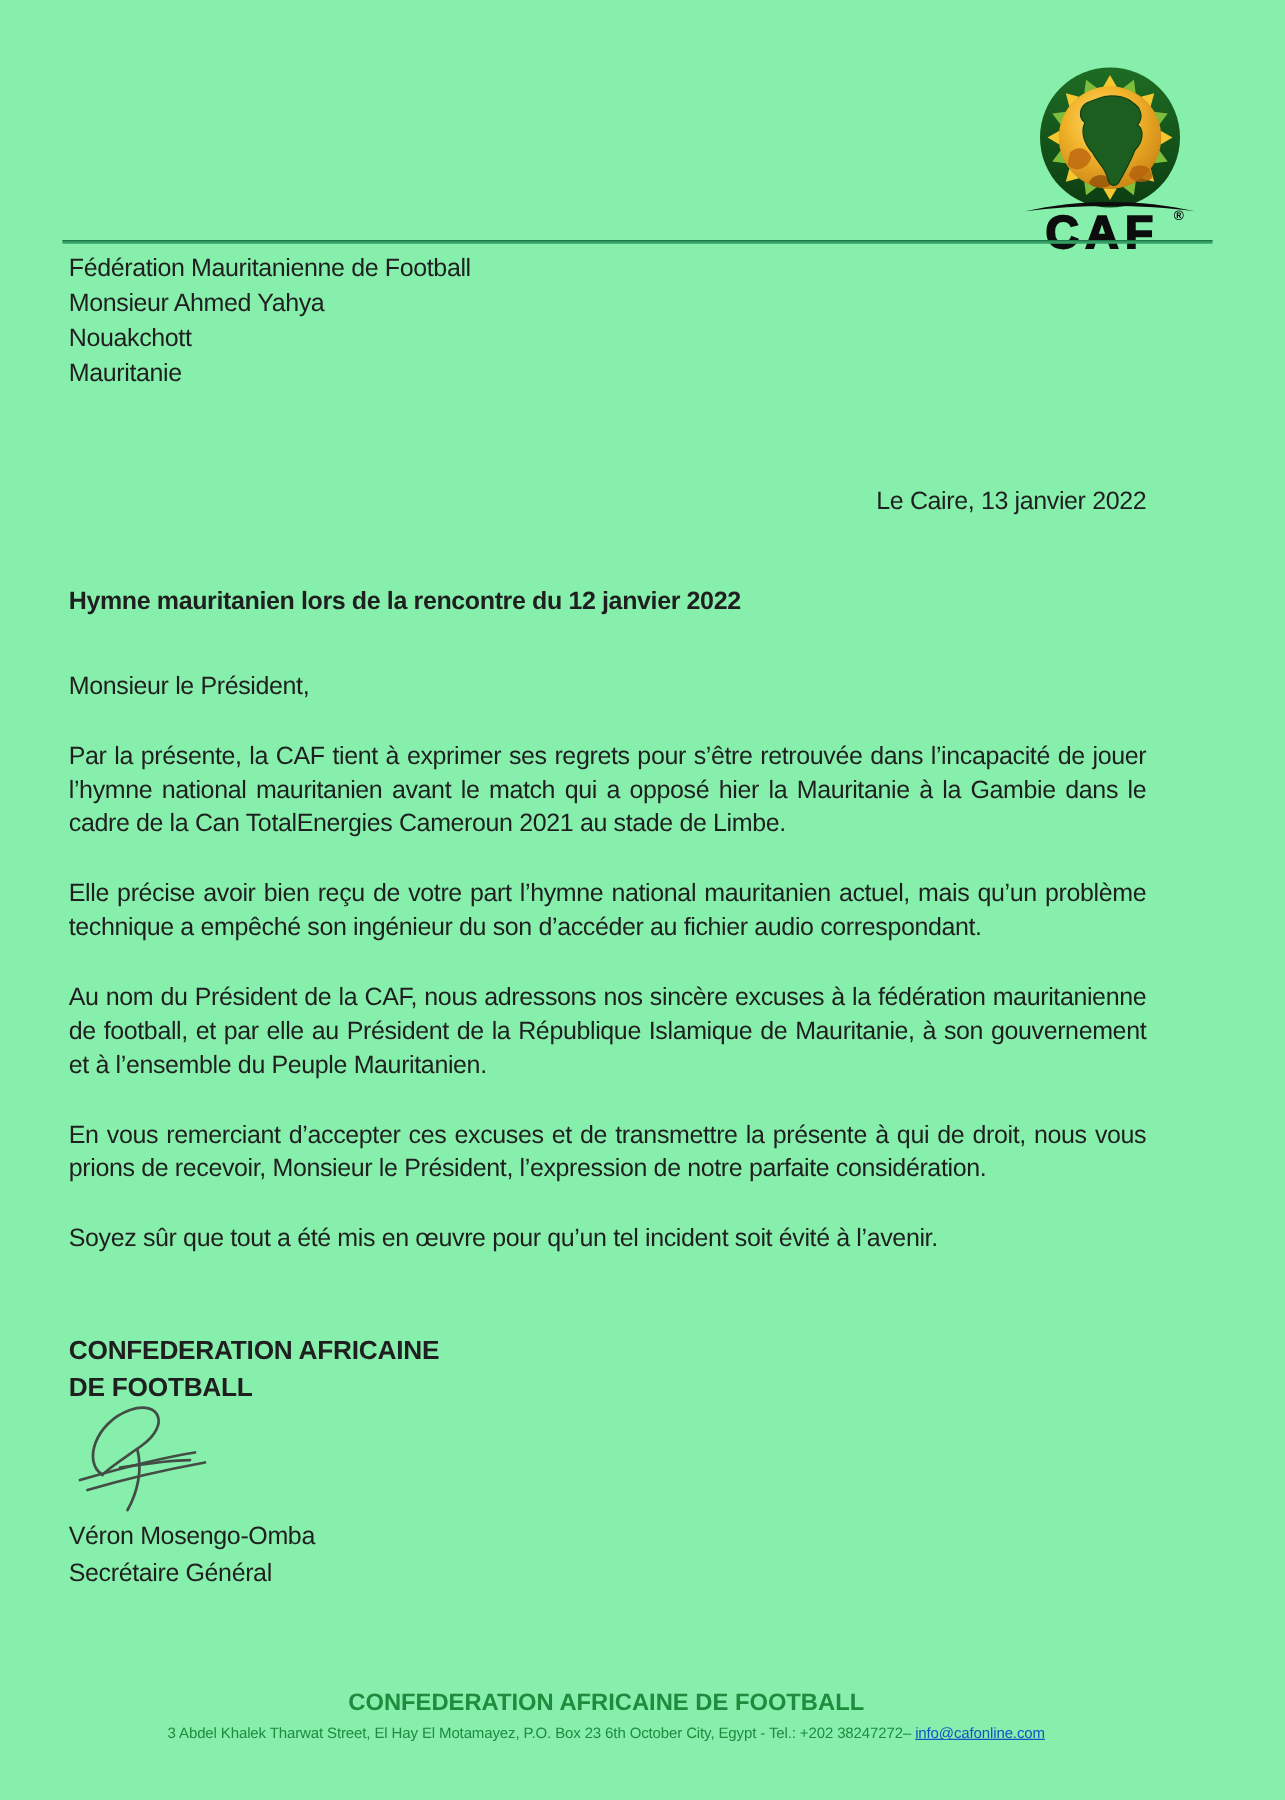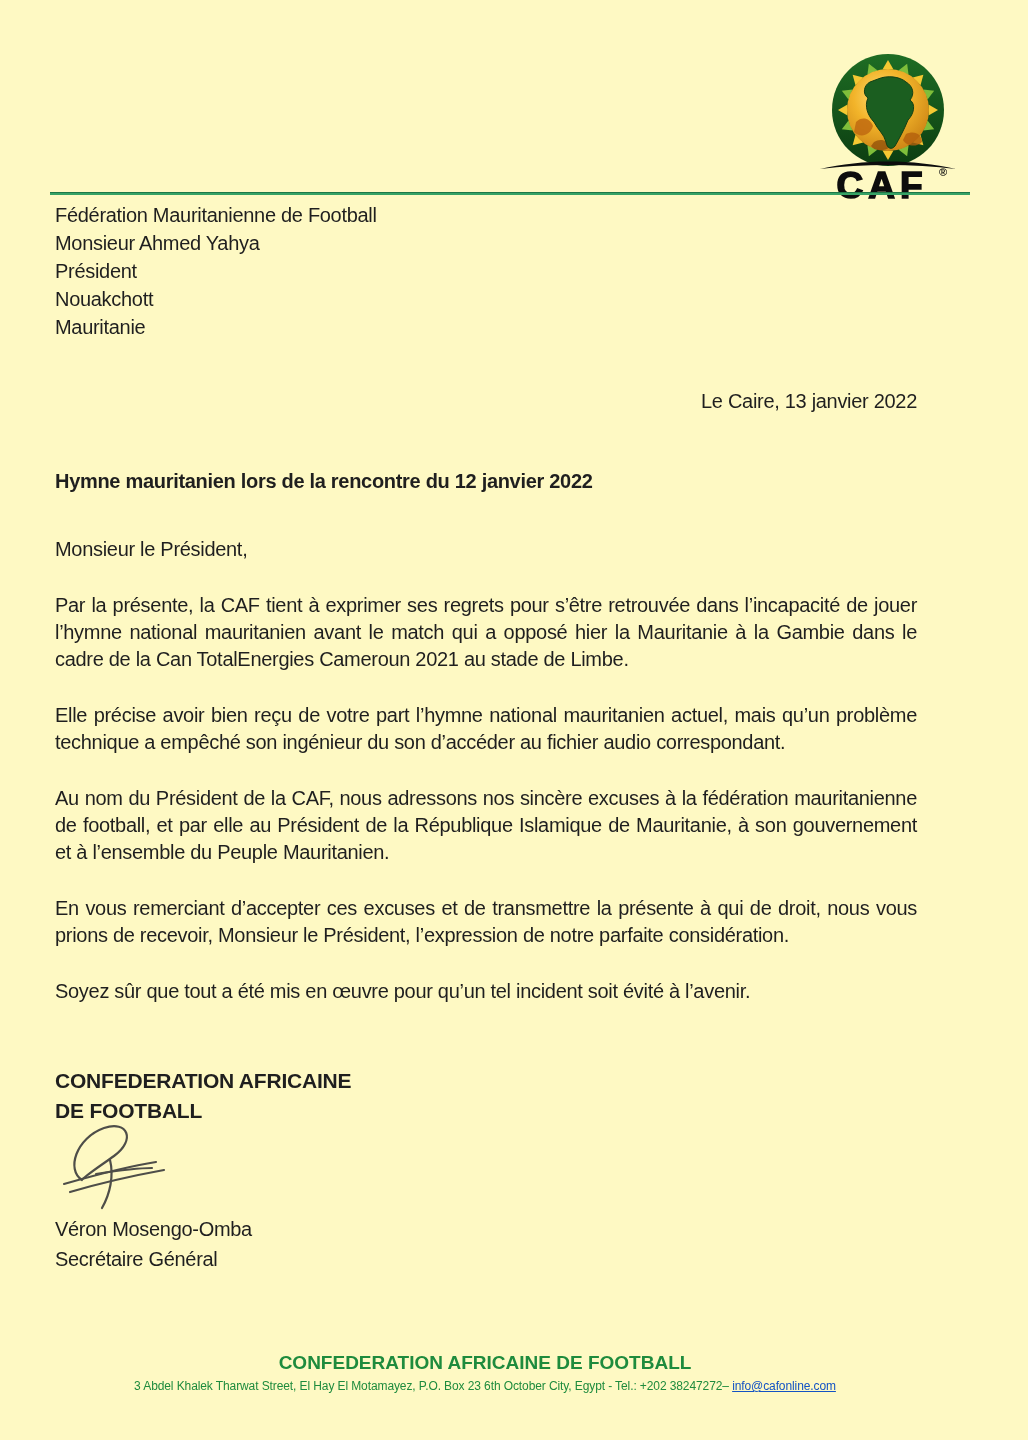--- a/index.html
+++ b/index.html
@@ -1,18 +1,18 @@
 <!DOCTYPE html>
 <html lang="fr"><head>
 <meta charset="utf-8">
 <style>
   html,body{margin:0;padding:0;background:#d9d9d9;}
   .page{
     position:relative;width:1028px;height:1440px;margin:0 auto;
-    background:#fef9c3;overflow:hidden;
+    background:#86efac;overflow:hidden;
     font-family:"Liberation Sans",sans-serif;color:#1f1f1f;
   }
   
   .logo{position:absolute;top:50px;left:818px;width:140px;height:154px;}
   .logo svg{display:block;width:100%;height:100%;}
   
   .rule{
     position:absolute;top:192px;left:50px;width:920px;height:2px;
     background:#35a265;border-top:1px solid #1f7747;
   }
@@ -88,21 +88,20 @@
       <text x="64" y="148" text-anchor="middle" font-size="37" font-weight="bold" letter-spacing="5" fill="#0d0d0d" stroke="#0d0d0d" stroke-width="1.6">CAF</text>
       <text x="121" y="126" font-size="11" font-weight="bold" fill="#0d0d0d">®</text>
     </svg>
   </div>
 
   <div class="rule"></div>
 
   <div class="recipient txt">
     <div>Fédération Mauritanienne de Football</div>
     <div>Monsieur Ahmed Yahya</div>
-    <div>Président</div>
     <div>Nouakchott</div>
     <div>Mauritanie</div>
   </div>
 
   <div class="date txt">Le Caire, 13 janvier 2022</div>
 
   <div class="subject txt">Hymne mauritanien lors de la rencontre du 12 janvier 2022</div>
 
   <div class="body-block txt">
     <p class="salutation">Monsieur le Président,</p>

